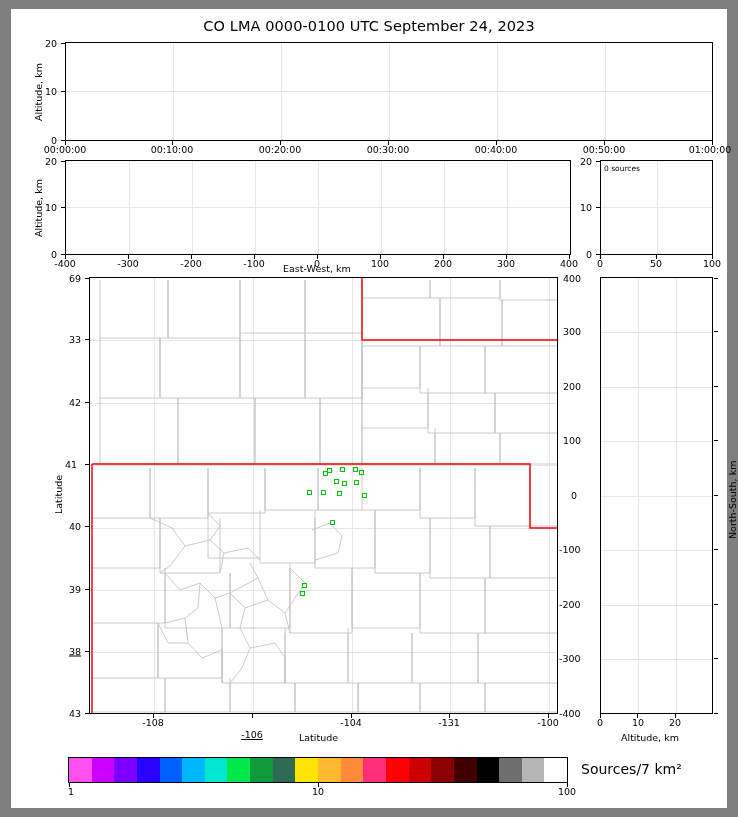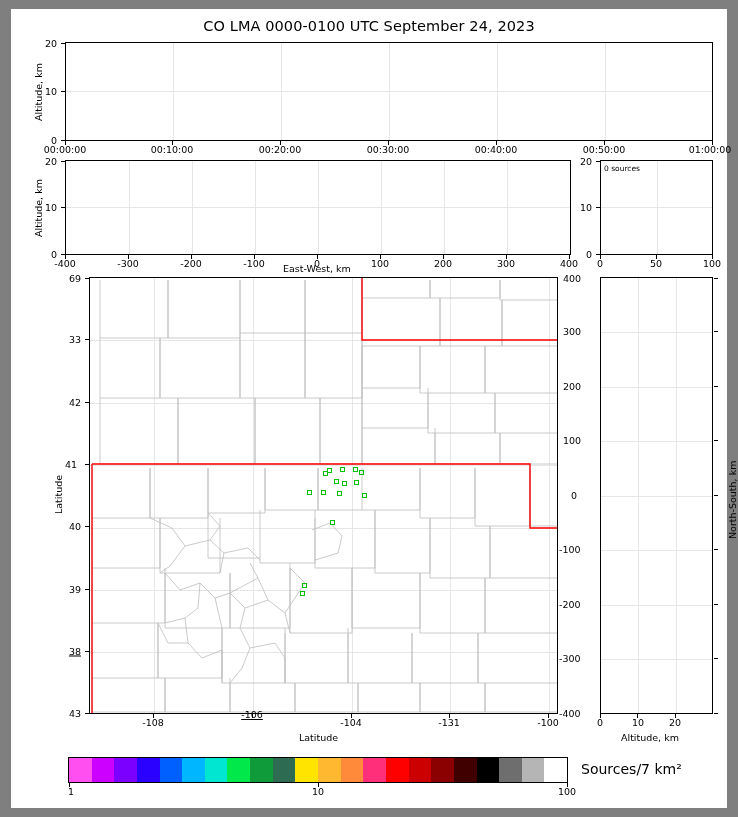--- a/index.html
+++ b/index.html
@@ -375,21 +375,21 @@
     <div class="tick-h abs" style="left:74px; top:704px;"></div>
     <div class="tick-h abs" style="left:74px; top:642px;"></div>
     <div class="tick-h abs" style="left:74px; top:580px;"></div>
     <div class="tick-h abs" style="left:74px; top:517px;"></div>
     <div class="tick-h abs" style="left:74px; top:455px;"></div>
     <div class="tick-h abs" style="left:74px; top:393px;"></div>
     <div class="tick-h abs" style="left:74px; top:330px;"></div>
     <div class="tick-h abs" style="left:74px; top:269px;"></div>
 
     <div class="ticklabel x" style="left:142px; top:708px;">-108</div>
-    <div class="ticklabel x" style="left:241px; top:700px;text-decoration:underline;">-106</div>
+    <div class="ticklabel x" style="left:241px; top:720px;text-decoration:underline;">-106</div>
     <div class="ticklabel x" style="left:340px; top:708px;">-104</div>
     <div class="ticklabel x" style="left:438px; top:708px;">-131</div>
     <div class="ticklabel x" style="left:537px; top:708px;">-100</div>
 
     <div class="ticklabel y" style="left:54px; top:704px; width:16px;">43</div>
     <div class="ticklabel y" style="left:54px; top:642px; width:16px;text-decoration:underline;">38</div>
     <div class="ticklabel y" style="left:54px; top:580px; width:16px;">39</div>
     <div class="ticklabel y" style="left:54px; top:517px; width:16px;">40</div>
     <div class="ticklabel y" style="left:52px; top:455px; width:16px;text-align:center;">41</div>
     <div class="ticklabel y" style="left:54px; top:393px; width:16px;">42</div>

